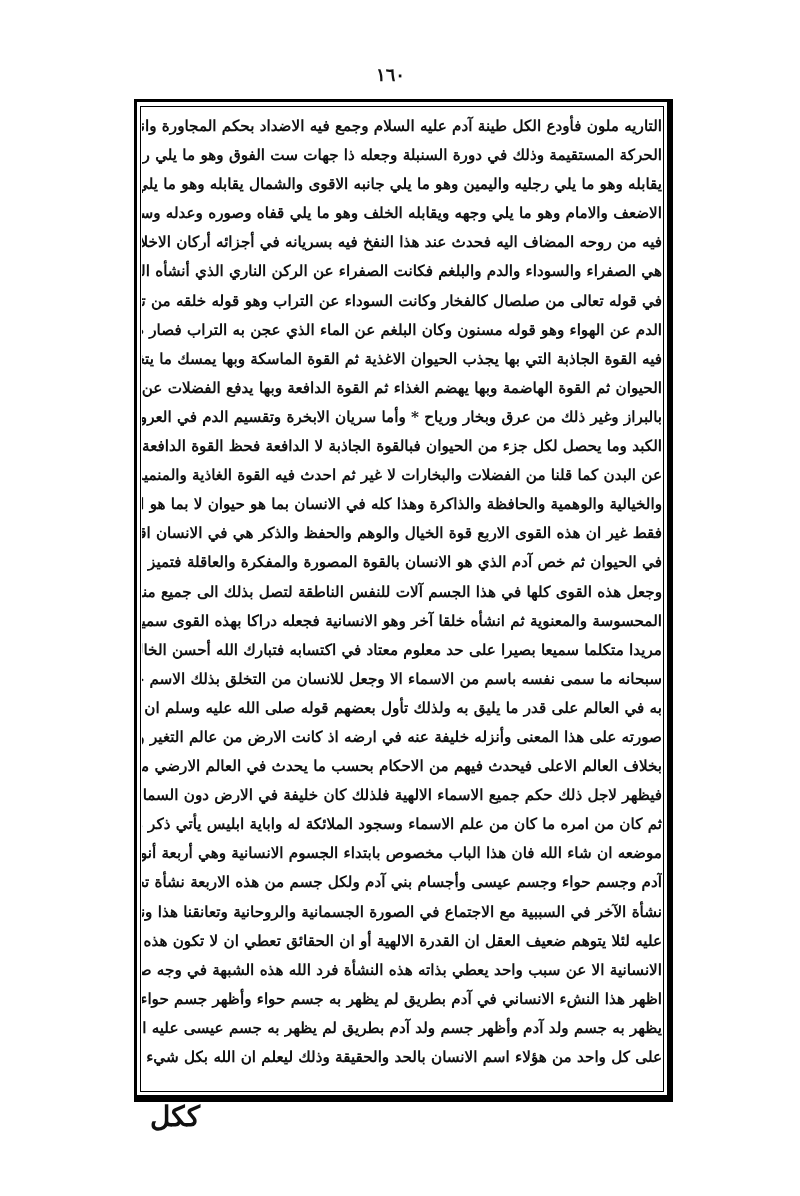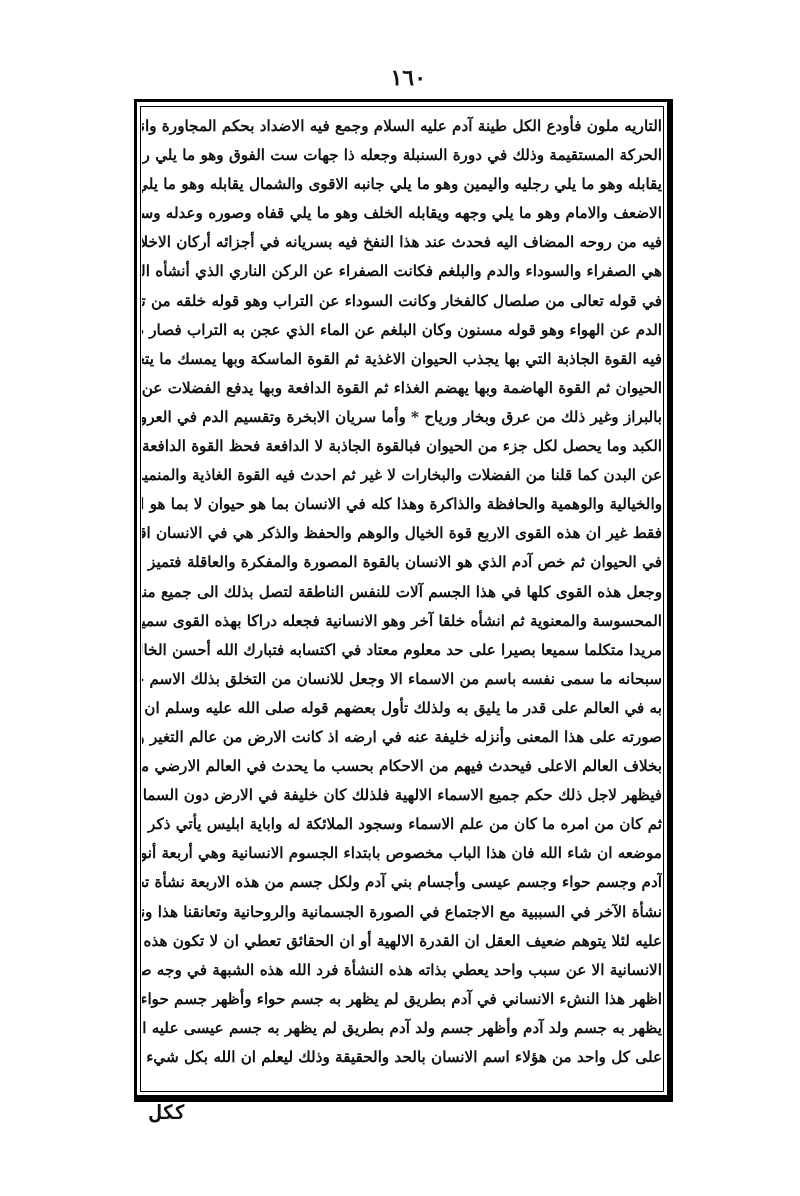--- a/index.html
+++ b/index.html
@@ -13,22 +13,22 @@
       position: relative;
       overflow: hidden;
       font-family: "DejaVu Serif", "Liberation Serif", serif;
       color: #111111;
     }
     .page-number {
       position: absolute;
       top: 64px;
       left: 376px;
       width: 50px;
-      text-align: right;
-      font-size: 22px;
+      text-align: left;
+      font-size: 18px;
       font-weight: bold;
       direction: rtl;
       letter-spacing: 1px;
     }
     .frame-outer {
       position: absolute;
       left: 134px;
       top: 99px;
       width: 530px;
       height: 993px;
@@ -60,24 +60,23 @@
       font-weight: bold;
       white-space: nowrap;
       text-align: justify;
       text-align-last: justify;
       overflow: hidden;
     }
     .catchword {
       position: absolute;
       left: 150px;
       top: 1100px;
-      font-size: 20px;
+      font-size: 28px;
       font-weight: bold;
       direction: rtl;
-      font-family: Liberation Mono, monospace;
     }
   </style>
 </head>
 <body>
 
 <div class="page-number">١٦٠</div>
 
 <div class="frame-outer">
   <div class="frame-inner"></div>
   <div class="text-block" id="text-block">

